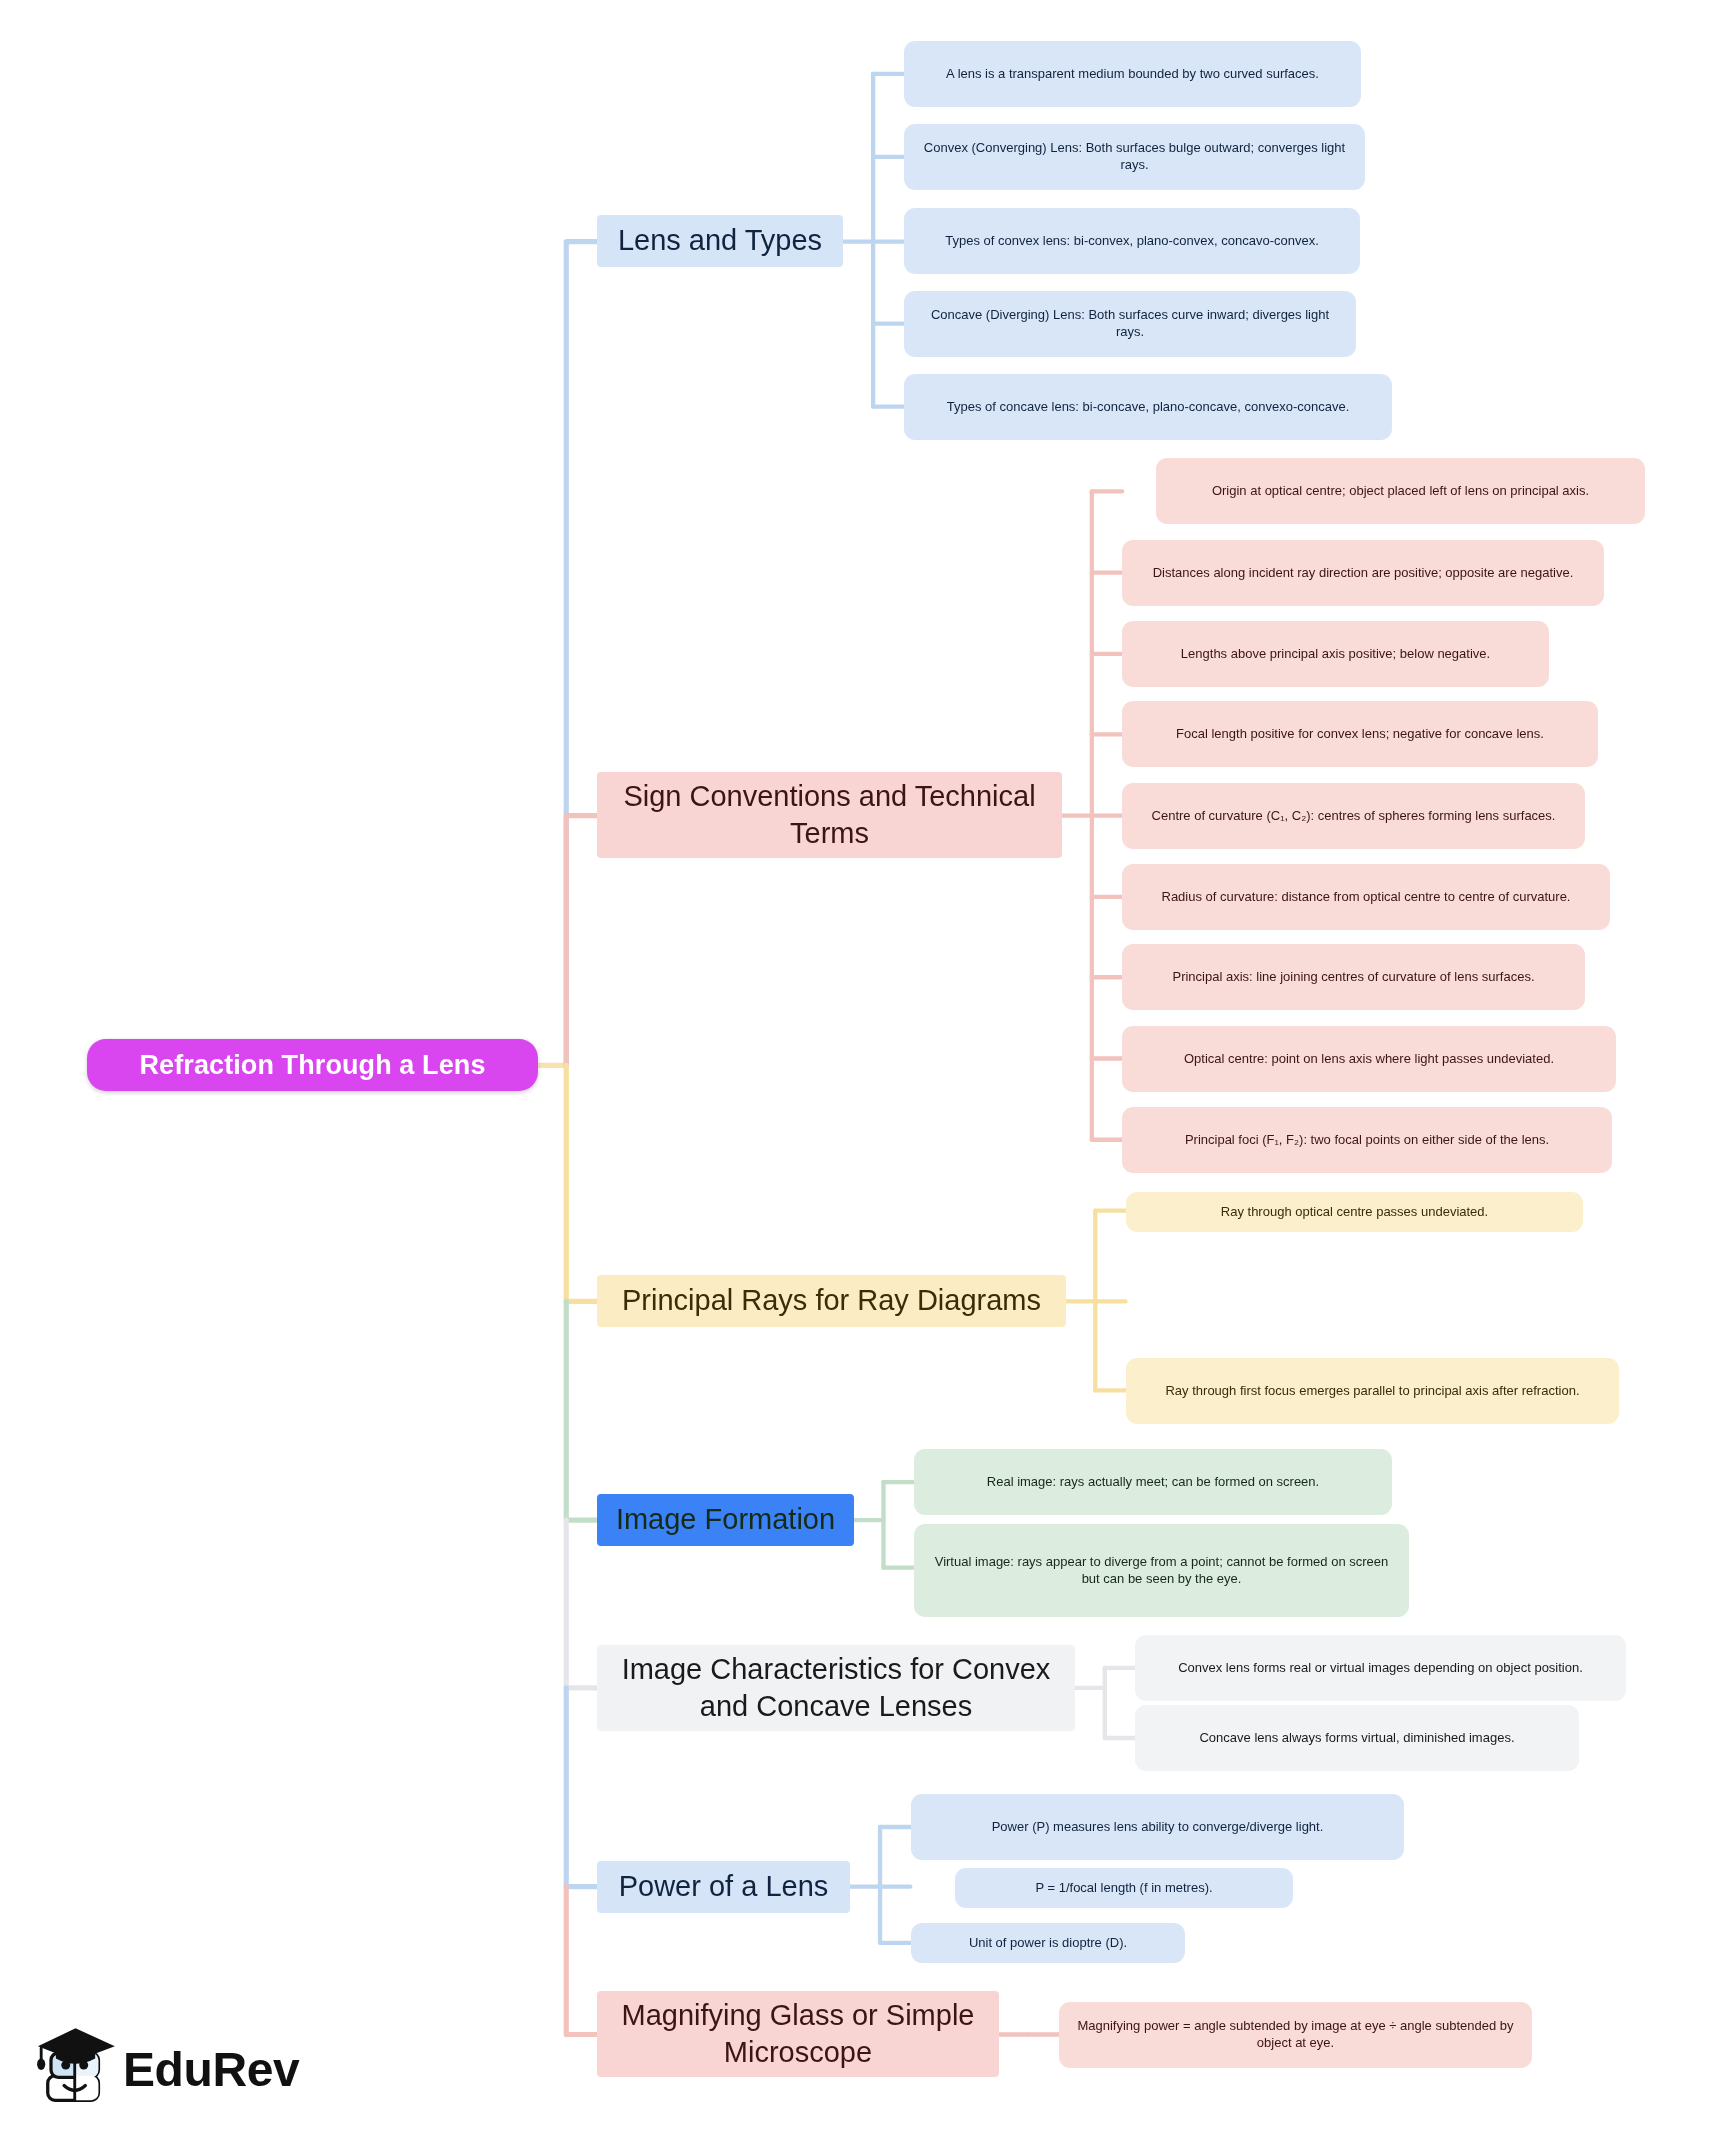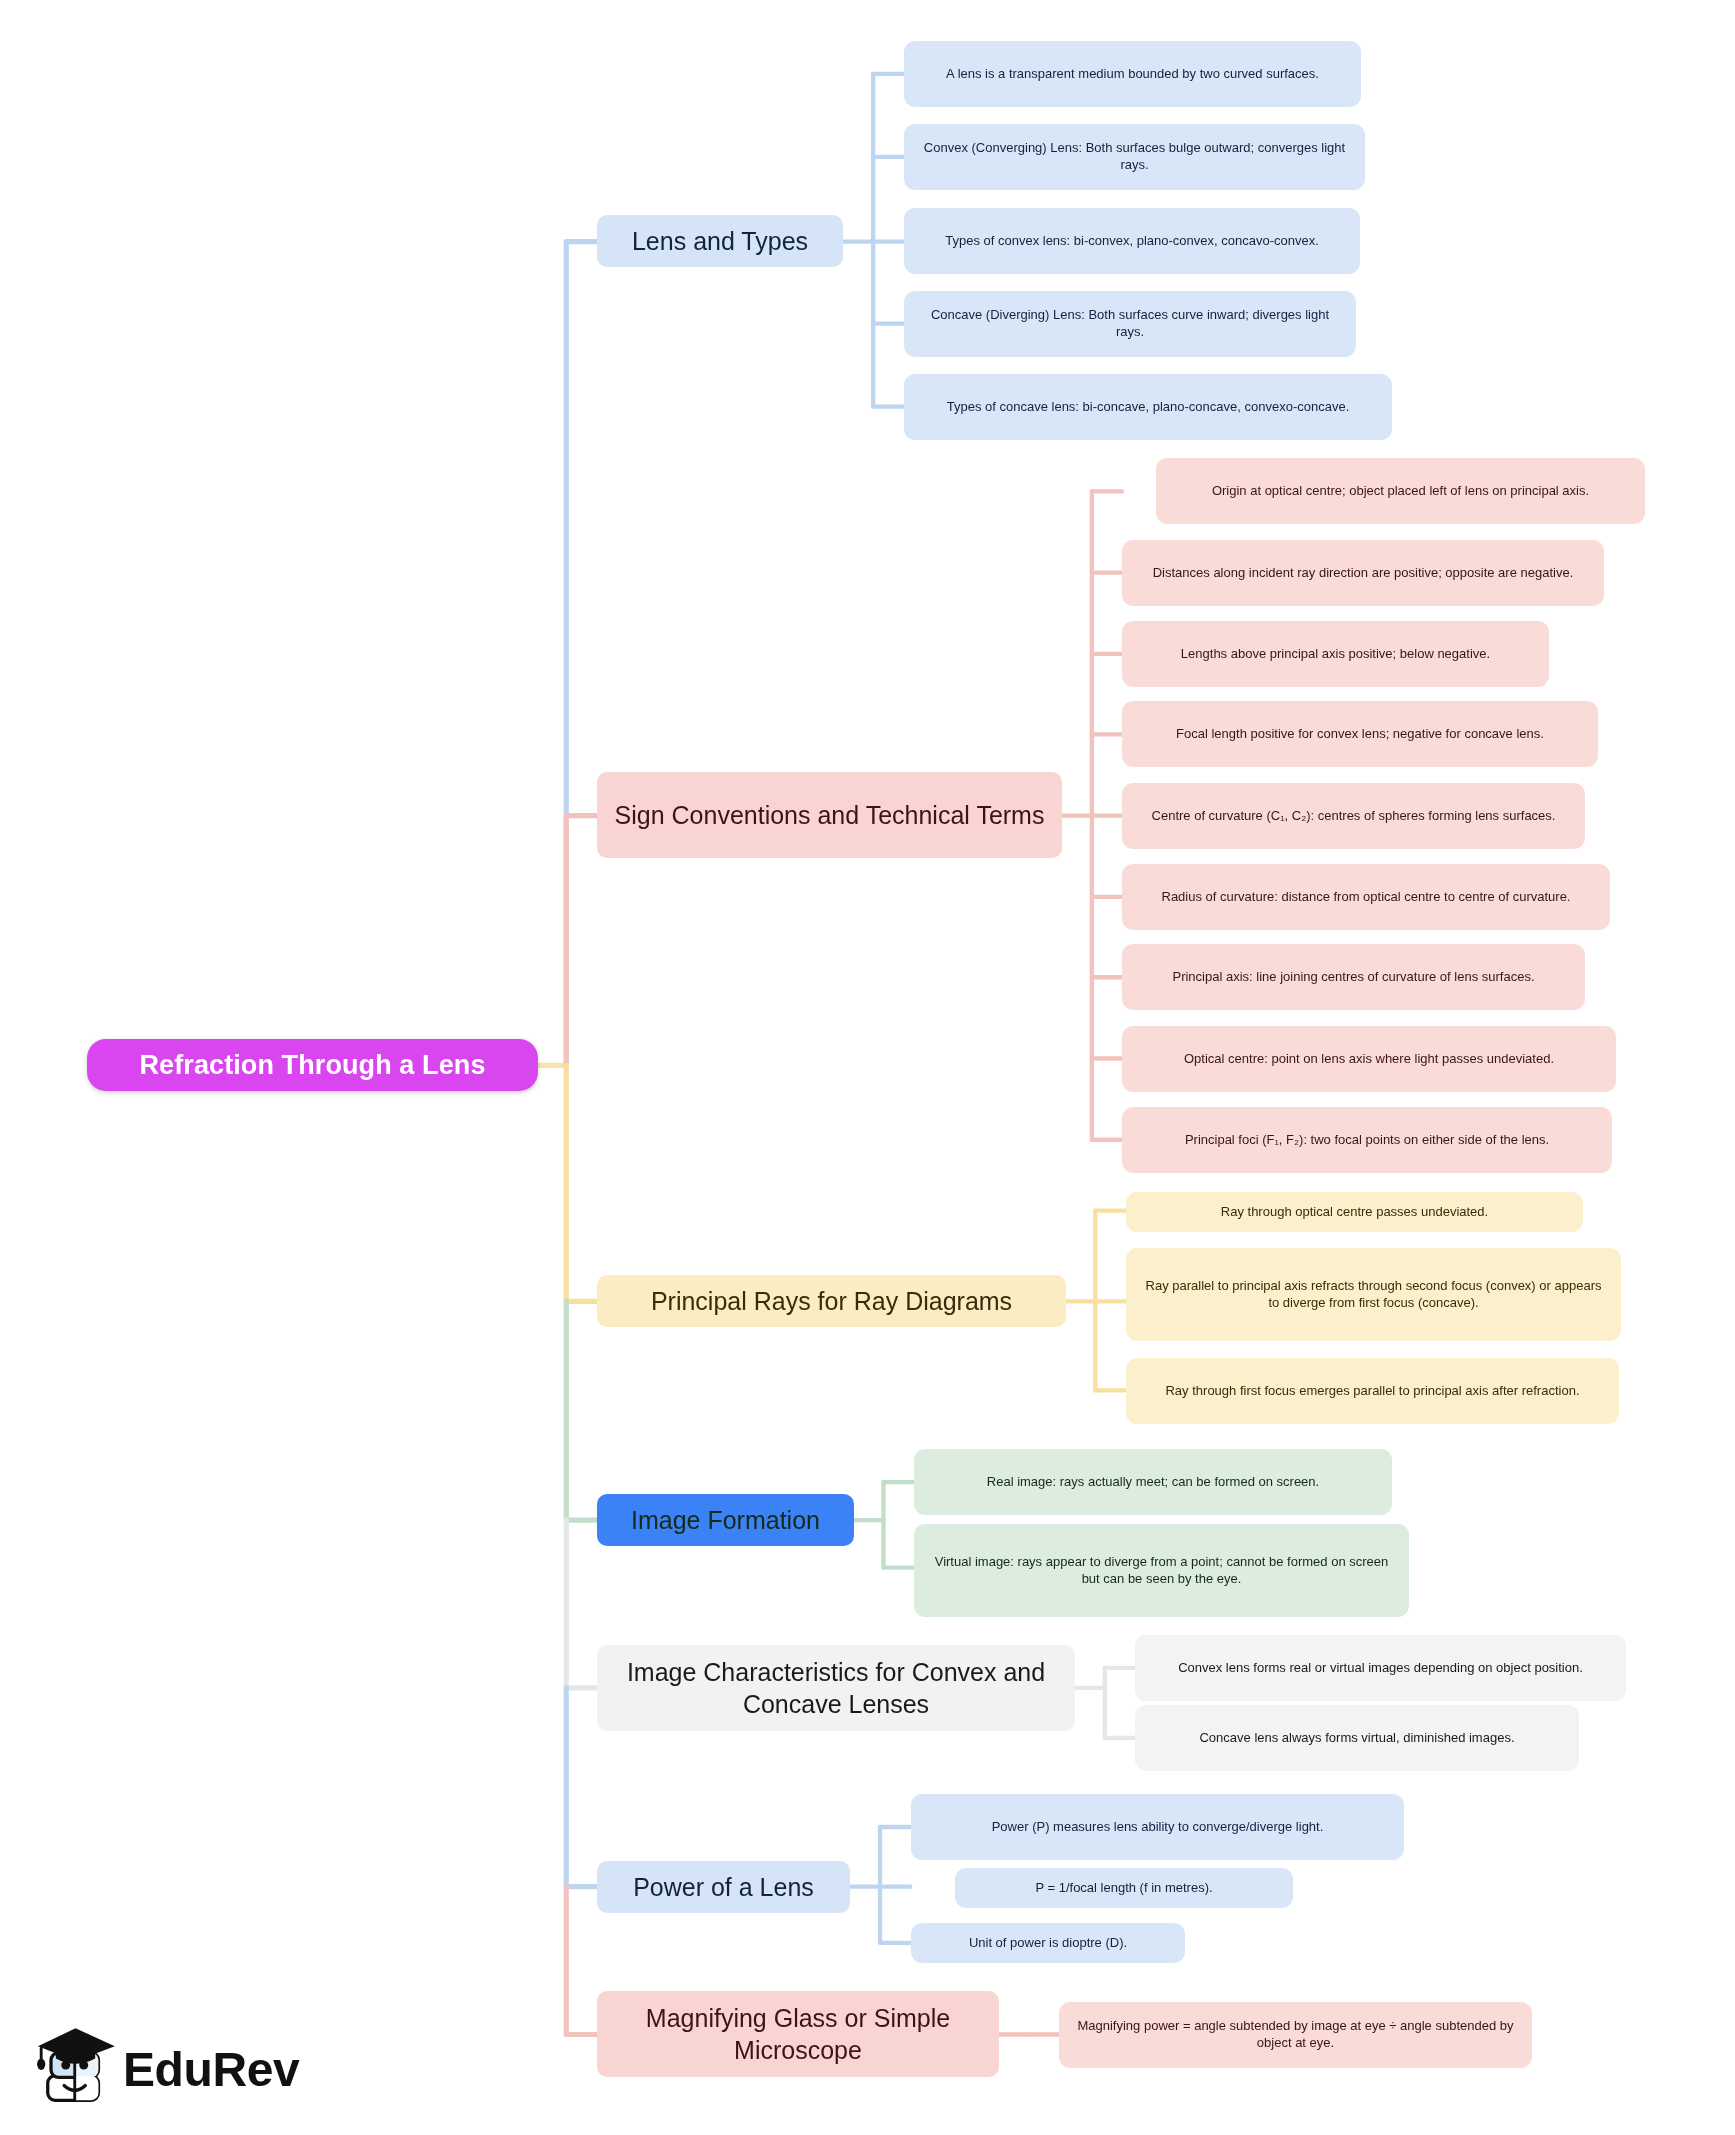--- a/index.html
+++ b/index.html
@@ -37,21 +37,21 @@
     background: #d946ef;
     color: #ffffff;
     font-weight: bold;
     font-size: 27px;
     border-radius: 19px;
     box-shadow: 0 1.7px 4.3px rgba(0,0,0,.18);
     letter-spacing: 0.1px;
   }
 
   
-  .branch { font-size: 25px; border-radius: 10px; }
+  .branch { font-size: 29px; border-radius: 4px; }
   .leaf   { font-size: 13px; border-radius: 11.2px; }
 
   
   .c-blue   { background:#d6e4f7; color:#10243f; }
   .c-pink   { background:#f8d5d2; color:#3d1414; }
   .c-yellow { background:#fbecc4; color:#3a2c06; }
   .c-green  { background:#3b82f6; color:#142b18; }
   .c-grey   { background:#f1f2f4; color:#1a1a1a; }
 
   .leaf.c-blue   { background:#d9e6f8; }
@@ -209,23 +209,20 @@
     <span>Principal foci (F₁, F₂): two focal points on either side of the lens.</span>
   </div>
 
   <div class="node branch c-yellow" style="left:597px; top:1275px; width:469px; height:52px;">
     <span>Principal Rays for Ray Diagrams</span>
   </div>
 
   <div class="node leaf c-yellow" style="left:1126px; top:1192px; width:457px; height:40px;">
     <span>Ray through optical centre passes undeviated.</span>
   </div>
-  <div class="node leaf c-yellow" style="left:1126px; top:1248px; width:495px; height:93px;">
-    <span>Ray parallel to principal axis refracts through second focus (convex) or appears to diverge from first focus (concave).</span>
-  </div>
   <div class="node leaf c-yellow" style="left:1126px; top:1358px; width:493px; height:66px;">
     <span>Ray through first focus emerges parallel to principal axis after refraction.</span>
   </div>
 
   <div class="node branch c-green" style="left:597px; top:1494px; width:257px; height:52px;">
     <span>Image Formation</span>
   </div>
 
   <div class="node leaf c-green" style="left:914px; top:1449px; width:478px; height:66px;">
     <span>Real image: rays actually meet; can be formed on screen.</span>

